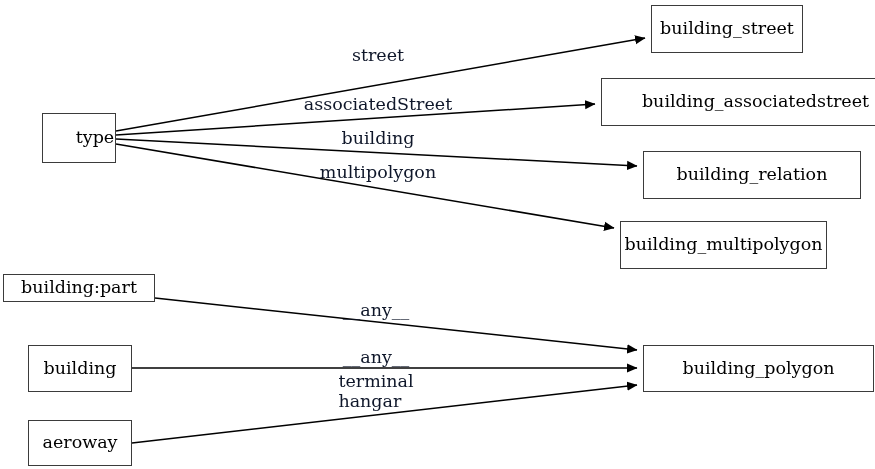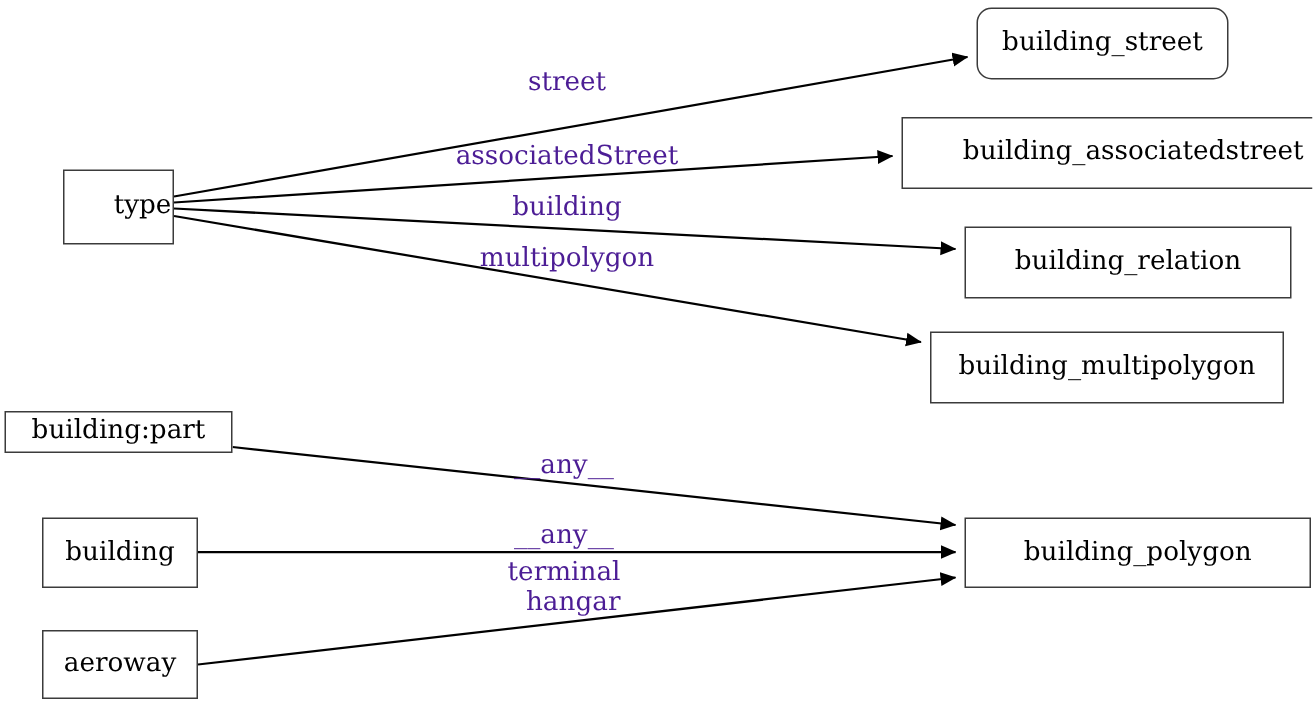--- a/index.html
+++ b/index.html
@@ -31,25 +31,25 @@
     align-items: center;
     justify-content: center;
     color: #000000;
     font-size: 17.5px;
     line-height: 1;
     white-space: nowrap;
     z-index: 2;
   }
   .edge-label {
     position: absolute;
-    color: #4c1d95;
+    color: #0f172a;
     font-size: 17.5px;
     line-height: 1.12;
     white-space: pre;
-    text-align: right;
+    text-align: left;
     transform: translate(-50%, -50%);
     background: transparent;
     z-index: 3;
   }
 </style>
 </head>
 <body>
 
 <div id="canvas">
 
@@ -67,30 +67,30 @@
         <line x1="155" y1="298" x2="637" y2="350" stroke="#000000" stroke-width="1.5" marker-end="url(#arrow)"></line>
         <line x1="132" y1="368" x2="637" y2="368" stroke="#000000" stroke-width="1.5" marker-end="url(#arrow)"></line>
         <line x1="132" y1="443" x2="637" y2="385" stroke="#000000" stroke-width="1.5" marker-end="url(#arrow)"></line>
       </g>
   </svg>
 
   <div id="node-layer">
       <div class="node" style="left: 42px; top: 113px; width: 74px; height: 50px; padding-left: 32px;">
         <span>type</span>
       </div>
-      <div class="node" style="left: 651px; top: 5px; width: 168px; height: 48px; border-radius: 10px;">
+      <div class="node" style="left: 651px; top: 5px; width: 152px; height: 48px;">
         <span>building_street</span>
       </div>
       <div class="node" style="left: 601px; top: 78px; width: 309px; height: 48px;">
         <span>building_associatedstreet</span>
       </div>
       <div class="node" style="left: 643px; top: 151px; width: 218px; height: 48px; justify-content: center;">
         <span>building_relation</span>
       </div>
-      <div class="node" style="left: 620px; top: 221px; width: 236px; height: 48px;">
+      <div class="node" style="left: 620px; top: 221px; width: 207px; height: 48px;">
         <span>building_multipolygon</span>
       </div>
       <div class="node" style="left: 3px; top: 274px; width: 152px; height: 28px;">
         <span>building:part</span>
       </div>
       <div class="node" style="left: 28px; top: 345px; width: 104px; height: 47px;">
         <span>building</span>
       </div>
       <div class="node" style="left: 28px; top: 420px; width: 104px; height: 46px;">
         <span>aeroway</span>

